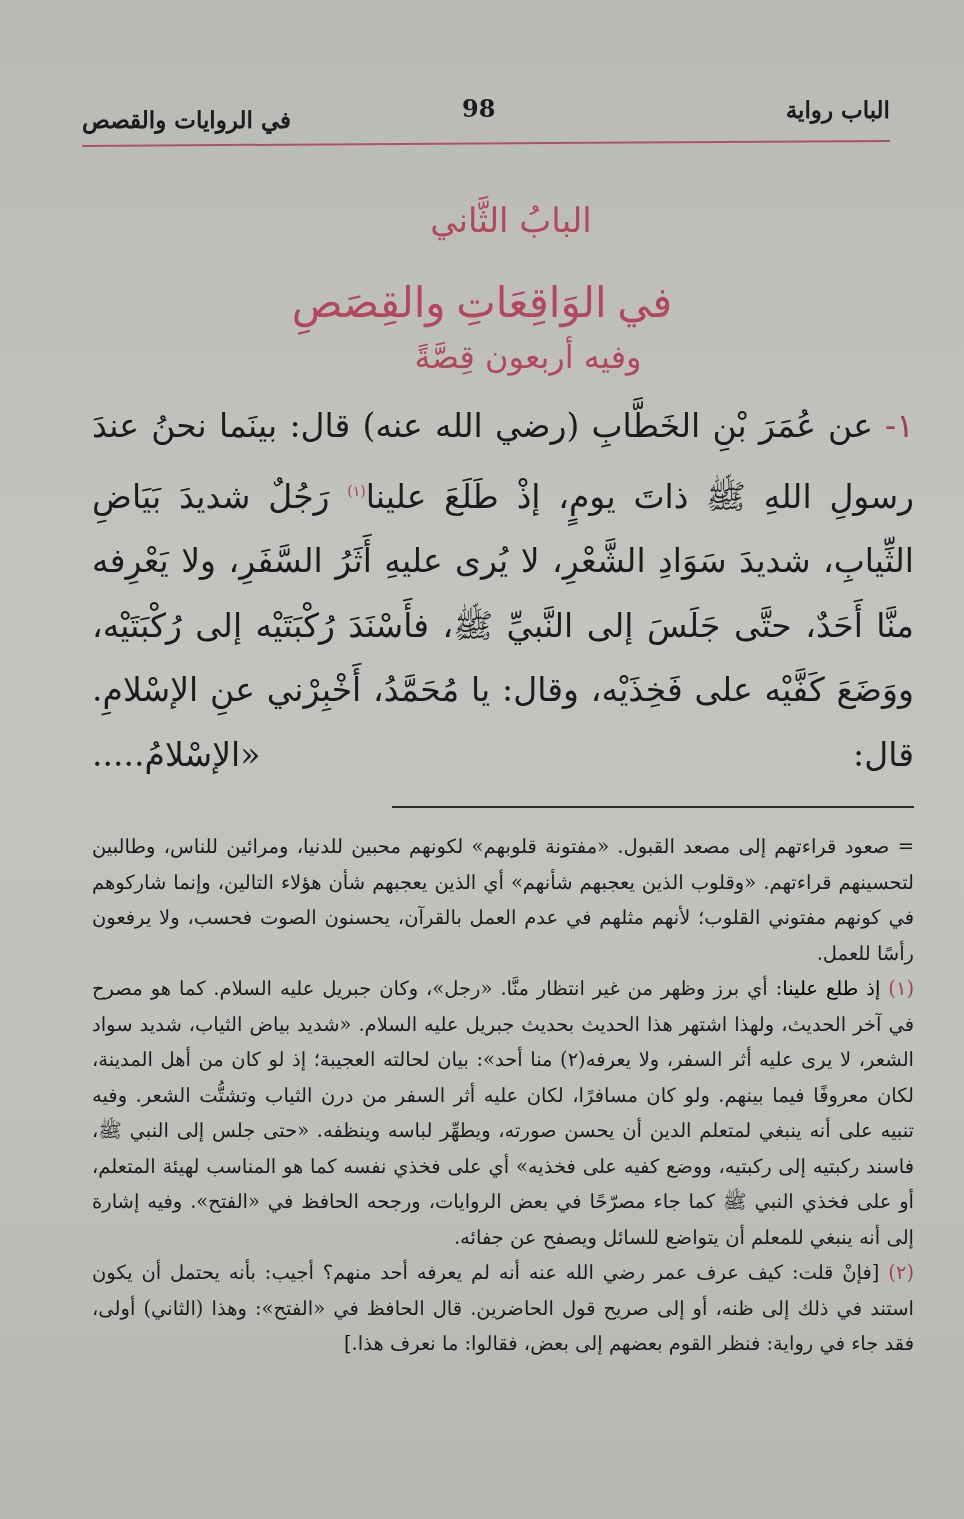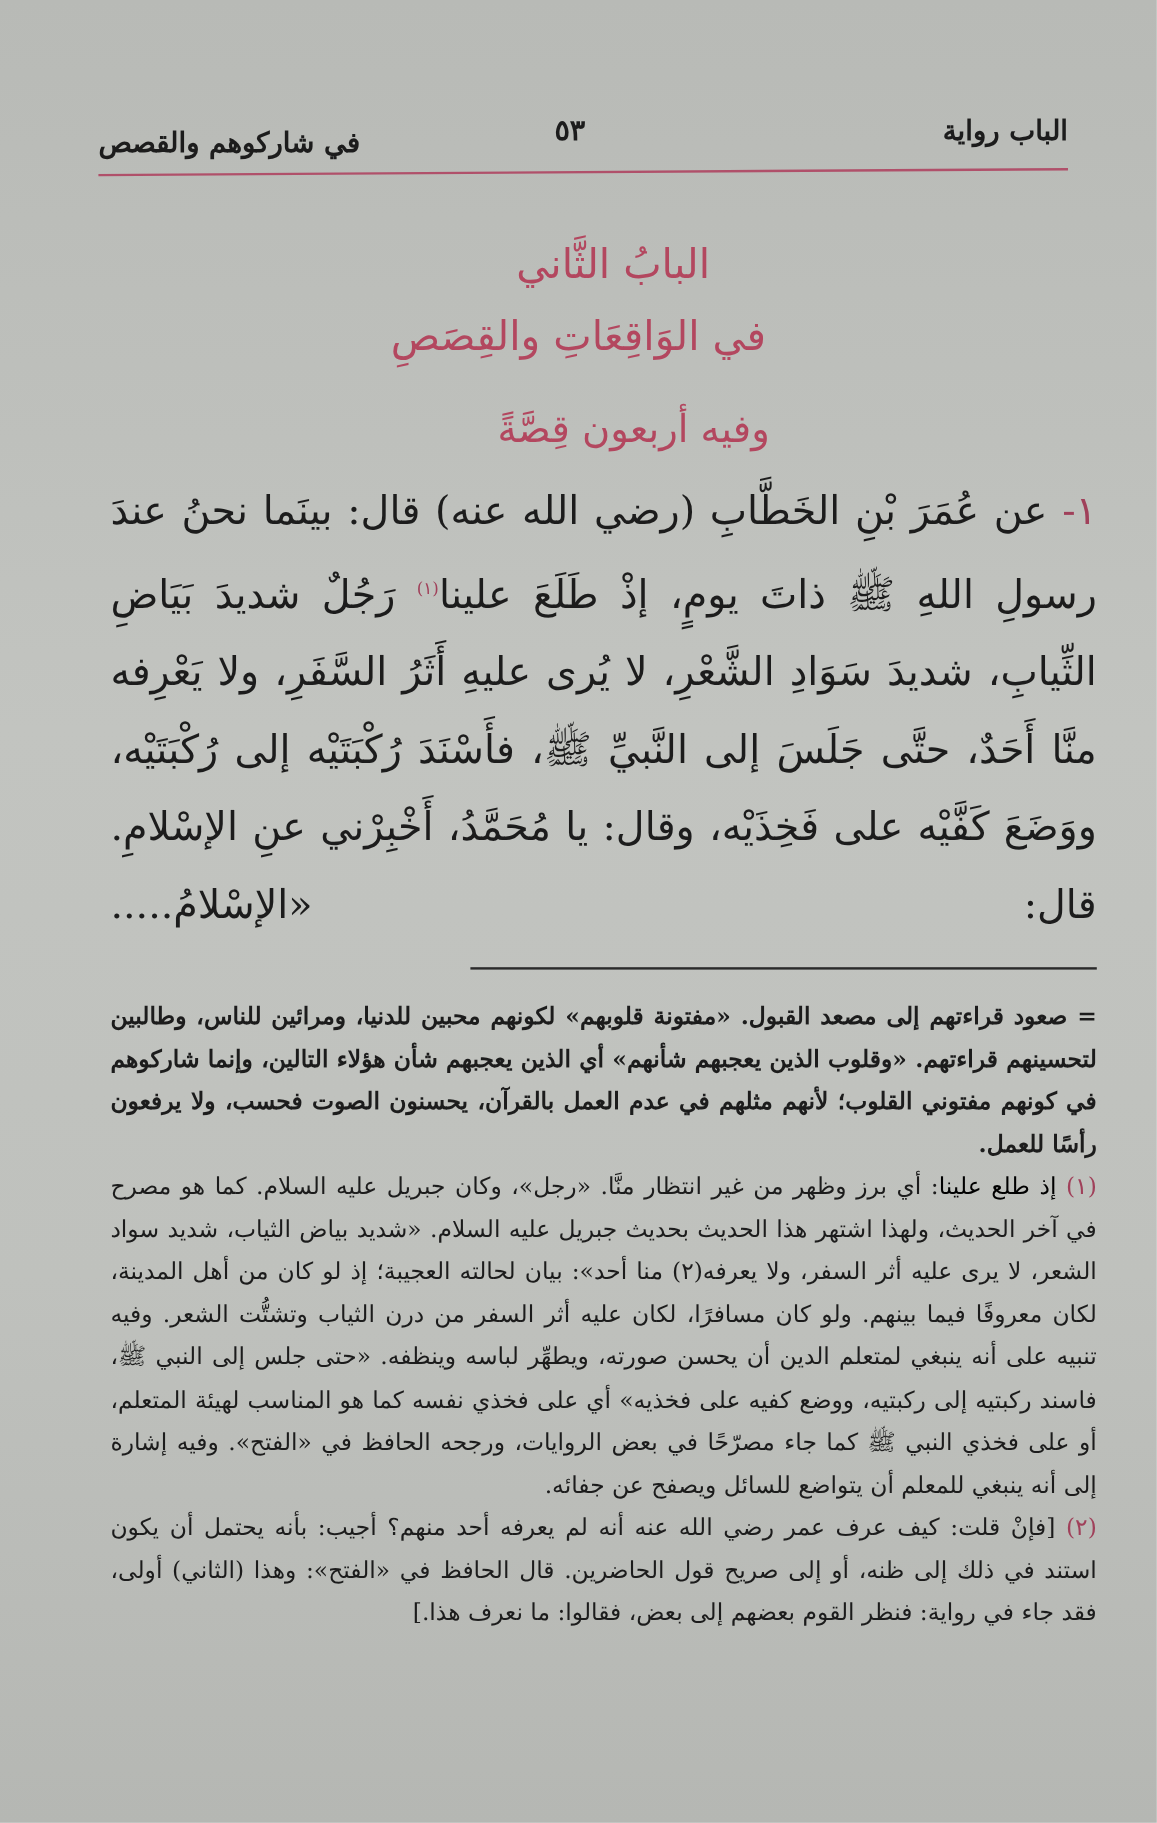--- a/index.html
+++ b/index.html
@@ -61,21 +61,21 @@
     }
     
     .titles {
       position: absolute;
       left: 0;
       width: 964px;
       text-align: center;
       color: #b3475f;
     }
     .t1 { top: 200px; font-size: 34px; padding-left: 29px; }
-    .t2 { top: 260px; font-size: 34px; }
+    .t2 { top: 278px; font-size: 42px; font-family: Liberation Serif, serif; }
     .t3 { top: 338px; font-size: 32px; margin-left: 46px; }
     
     .main-text {
       position: absolute;
       left: 92px;
       top: 394px;
       width: 822px;
       font-size: 33px;
       line-height: 64.5px;
       text-align: justify;
@@ -100,35 +100,34 @@
       position: absolute;
       left: 92px;
       top: 829px;
       width: 822px;
       font-size: 19.5px;
       line-height: 35.5px;
       text-align: justify;
     }
     .fn-continued {
       text-align: justify;
-      font-weight: bold;
     }
     .fn-num { color: #a0405a; }
     .fn-lemma { color: #000000; }
     .fn-p { margin: 0; }
   </style>
 </head>
 <body>
 
 <div class="page">
 
   <div class="running-header">
     <span class="rh-right">الباب رواية</span>
-    <span class="rh-page">٥٣</span>
-    <span class="rh-left">في شاركوهم والقصص</span>
+    <span class="rh-page">98</span>
+    <span class="rh-left">في الروايات والقصص</span>
   </div>
   <div class="rh-rule"></div>
 
   <div class="titles t1">البابُ الثَّاني</div>
   <div class="titles t2">في الوَاقِعَاتِ والقِصَصِ</div>
   <div class="titles t3">وفيه أربعون قِصَّةً</div>
 
   <div class="main-text">
     <span class="num">١-</span><span> عن عُمَرَ بْنِ الخَطَّابِ (رضي الله عنه) قال: بينَما نحنُ عندَ رسولِ اللهِ ﷺ ذاتَ يومٍ، إذْ طَلَعَ علينا</span><sup>(١)</sup><span> رَجُلٌ شديدَ بَيَاضِ الثِّيابِ، شديدَ سَوَادِ الشَّعْرِ، لا يُرى عليهِ أَثَرُ السَّفَرِ، ولا يَعْرِفه منَّا أَحَدٌ، حتَّى جَلَسَ إلى النَّبيِّ ﷺ، فأَسْنَدَ رُكْبَتَيْه إلى رُكْبَتَيْه، ووَضَعَ كَفَّيْه على فَخِذَيْه، وقال: يا مُحَمَّدُ، أَخْبِرْني عنِ الإسْلامِ. قال: «الإسْلامُ.....</span>
   </div>

